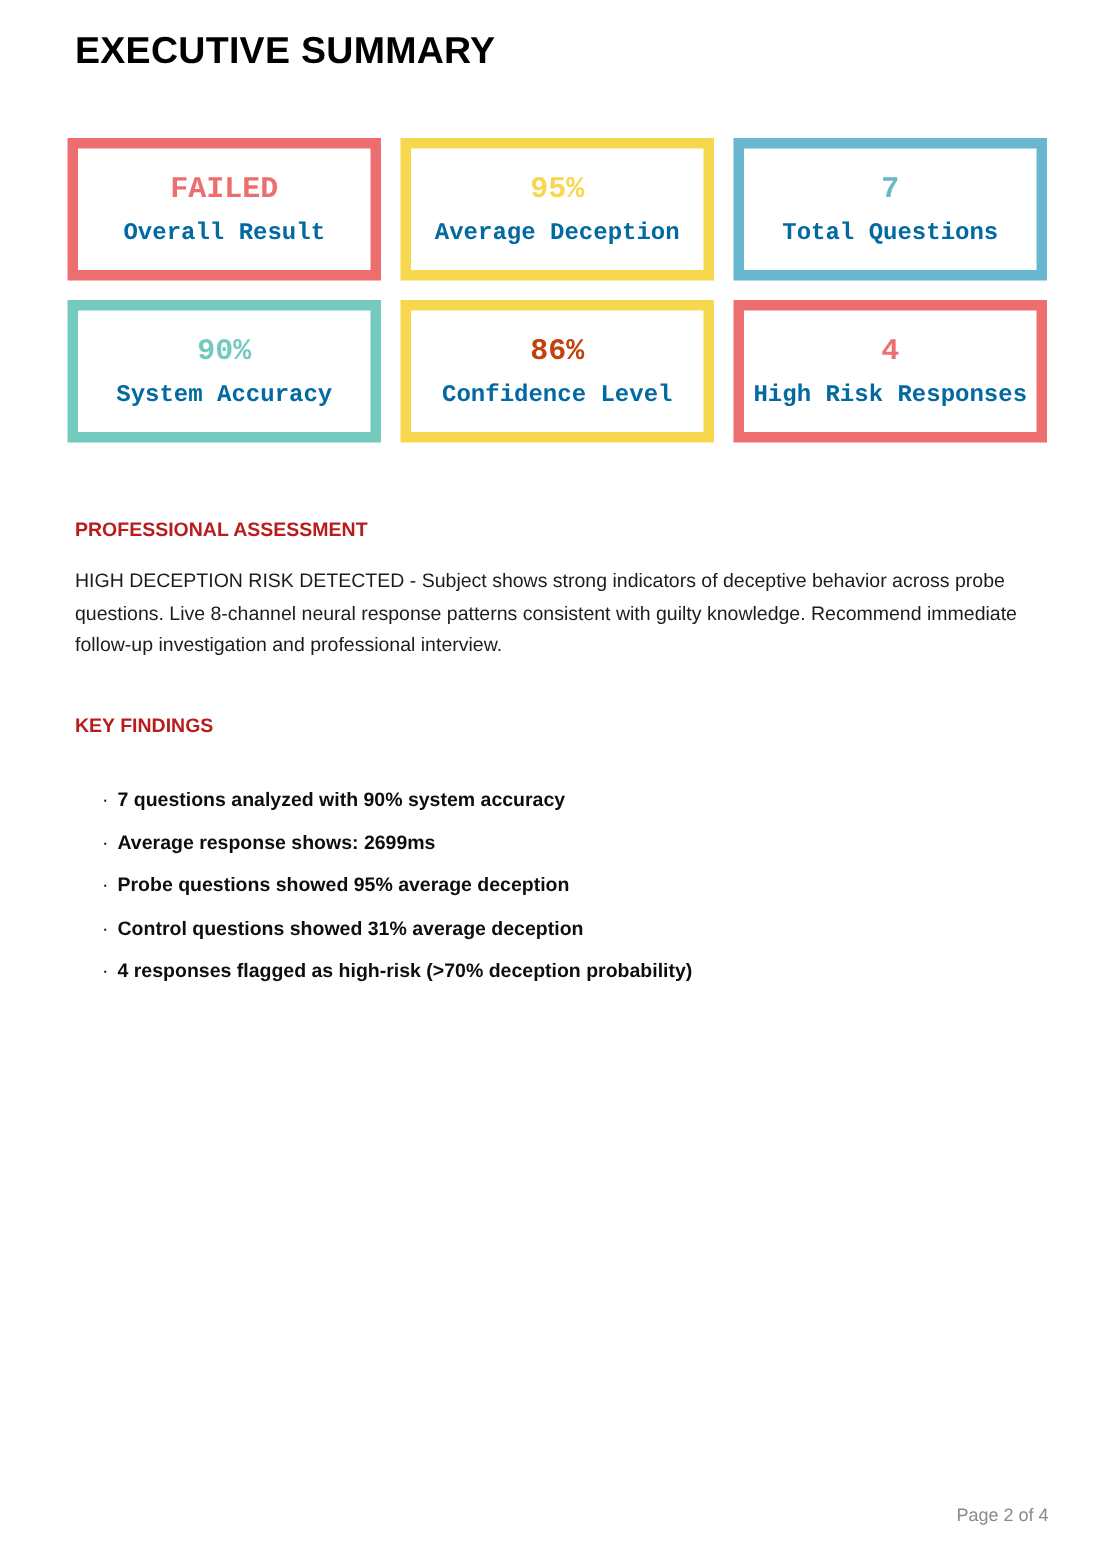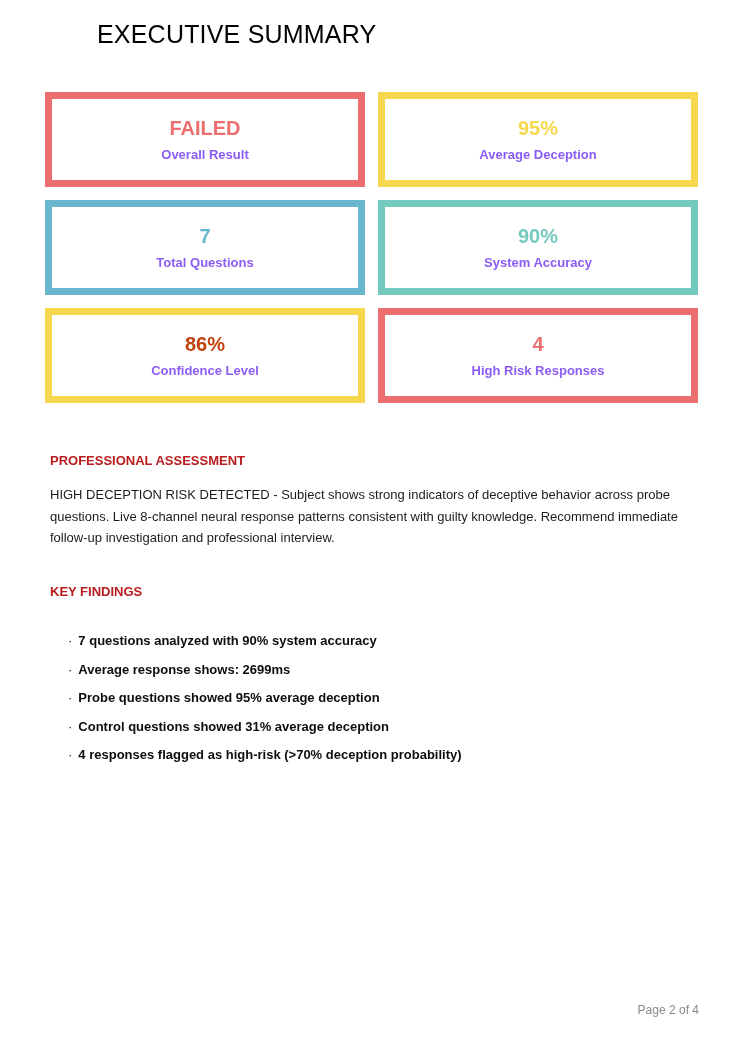--- a/index.html
+++ b/index.html
@@ -9,53 +9,53 @@
     height: 1044px;
     position: relative;
     font-family: "Liberation Sans", "DejaVu Sans", sans-serif;
     color: #111111;
     overflow: hidden;
   }
   .page { padding: 20px 45px 0 45px; }
 
   .doc-title {
     font-size: 25px;
-    font-weight: normal;
+    font-weight: bold;
     color: #000000;
     letter-spacing: 0.2px;
     padding-left: 5px;
-    margin-left: 47px;
   }
 
   .cards {
     margin-top: 43px;
     display: grid;
-    grid-template-columns: repeat(2, 1fr);
+    grid-template-columns: repeat(3, 1fr);
     gap: 13px;
+    font-family: Liberation Mono, monospace;
   }
   .card {
     height: 95px;
     border: 7px solid #cccccc; 
     background: #ffffff;
     display: flex;
     flex-direction: column;
     align-items: center;
     justify-content: center;
     text-align: center;
   }
   .card-value {
     font-size: 20px;
     font-weight: bold;
     line-height: 1;
   }
   .card-label {
     margin-top: 10px;
-    font-size: 13px;
+    font-size: 16px;
     font-weight: bold;
-    color: #8b5cf6;
+    color: #0369a1;
     line-height: 1;
   }
 
   .section-heading {
     font-size: 13px;
     font-weight: bold;
     color: #b91c1c;
     padding-left: 5px;
   }
   .assessment-heading { margin-top: 50px; }

